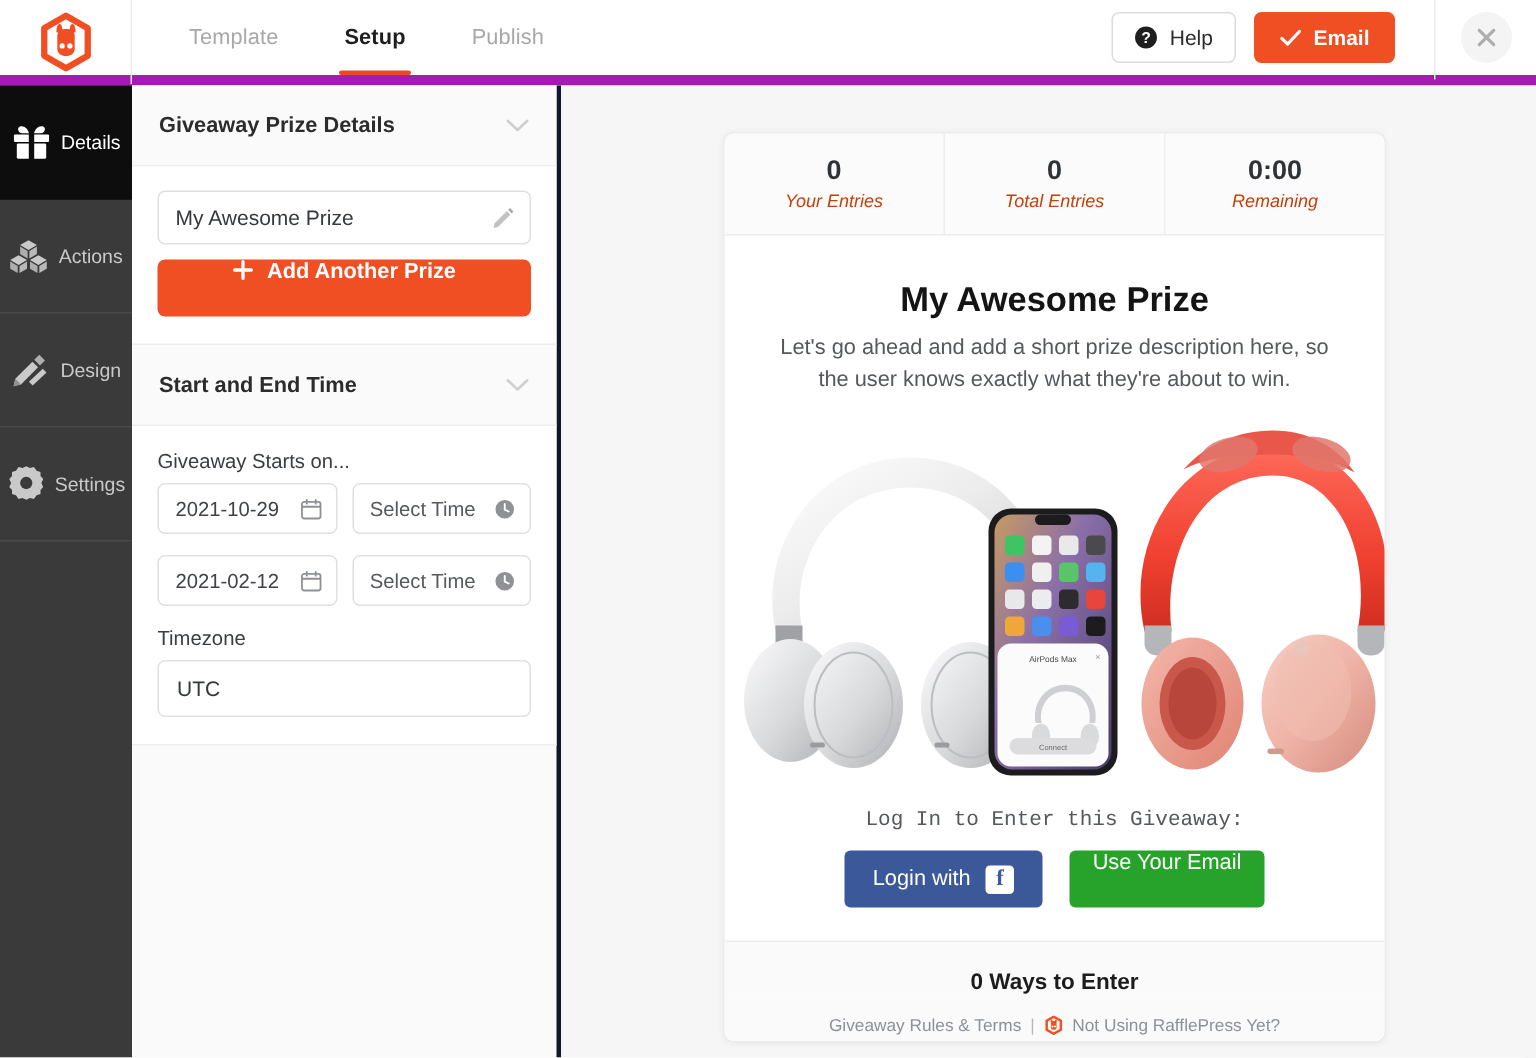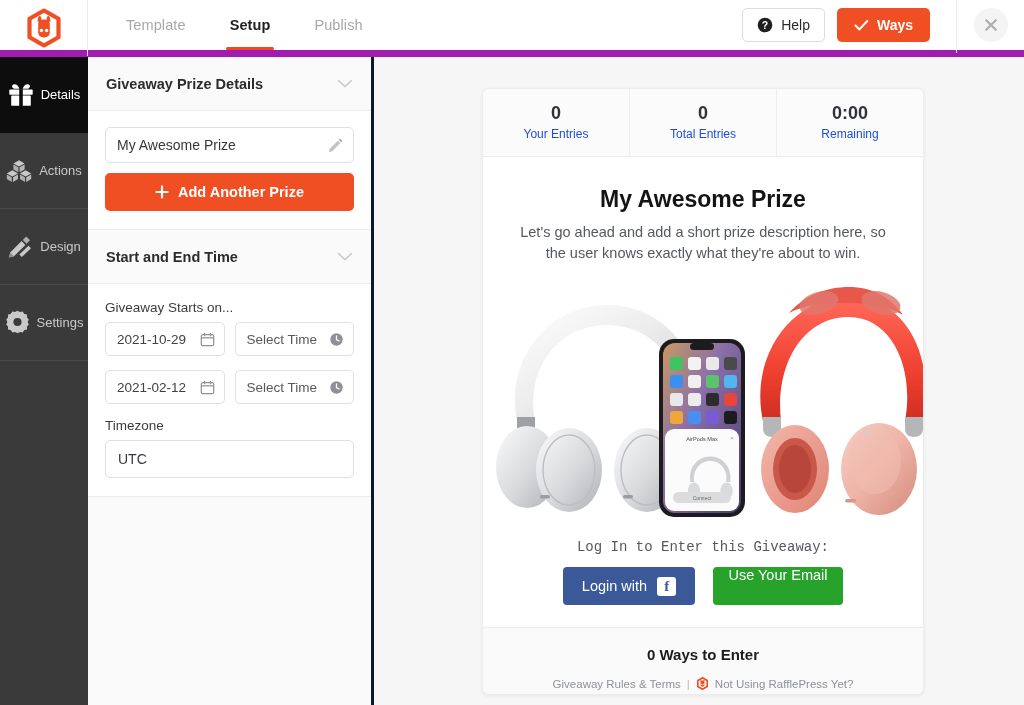--- a/index.html
+++ b/index.html
@@ -79,21 +79,21 @@
   .section-body { padding: 16px 17px 18px 17px; background: #ffffff; border-bottom: 1px solid #ededed; }
   .text-input {
     display: flex; align-items: center; justify-content: space-between;
     height: 36px; padding: 0 10px 0 11px; background: #fff;
     border: 1px solid #dfdfdf; border-radius: 5px;
     font-size: 14px; color: #35383d;
   }
   .orange-btn {
     margin-top: 10px; width: 100%; height: 38px; background: #f04e23;
     border: none; border-radius: 5px; color: #fff; font-size: 14.5px; font-weight: bold;
-    display: flex; align-items: center; justify-content: center; gap: 9px; cursor: pointer;
+    display: flex; align-items: flex-start; justify-content: center; gap: 9px; cursor: pointer;
   }
   .field-label { font-size: 13.5px; color: #3a3d42; margin-bottom: 7px; }
   .row2 { display: flex; gap: 10px; margin-bottom: 14px; }
   .row2 .cell { flex: 1; }
   .ctrl {
     display: flex; align-items: center; justify-content: space-between;
     height: 34px; padding: 0 9px 0 11px; background: #fff;
     border: 1px solid #e0e0e0; border-radius: 5px; font-size: 13.5px; color: #3f4248;
     cursor: pointer;
   }
@@ -114,21 +114,21 @@
     background: #ffffff; border-radius: 7px; border: 1px solid #ececec;
     box-shadow: 0 1px 4px rgba(0,0,0,.06); overflow: hidden;
   }
   .pv-stats { display: flex; background: #fbfbfb; border-bottom: 1px solid #ededed; }
   .pv-stat {
     flex: 1; padding: 13px 0 15px; text-align: center;
     border-right: 1px solid #ededed;
   }
   .pv-stat:last-child { border-right: none; }
   .pv-stat .num { font-size: 18px; font-weight: bold; color: #2f3237; line-height: 1.25; }
-  .pv-stat .lbl { font-size: 12px; color: #1d4ed8; margin-top: 2px; }
+  .pv-stat .lbl { font-size: 12px; color: #c2410c; margin-top: 2px; font-style: italic; }
   .pv-title {
     text-align: center; font-size: 23px; font-weight: bold; color: #141414;
     padding: 29px 20px 0;
   }
   .pv-desc {
     text-align: center; font-size: 14.5px; color: #55585d; line-height: 1.5;
     padding: 9px 36px 0; 
   }
   .pv-image { height: 262px; position: relative; margin-top: 6px; }
   .pv-login { text-align: center; padding: 6px 0 0; }
@@ -196,21 +196,21 @@
           <circle cx="8" cy="8" r="7.3" fill="#1f1f1f"></circle>
           <text x="8" y="11.8" text-anchor="middle" font-size="10.5" font-weight="bold" fill="#ffffff" font-family="Liberation Sans, sans-serif">?</text>
         </svg>
         <span>Help</span>
       </div>
 
       <div class="save-btn">
         <svg width="15" height="13" viewBox="0 0 15 13">
           <path d="M1.5 6.6 L5.4 10.4 L13.3 2" fill="none" stroke="#ffffff" stroke-width="2.1" stroke-linecap="round" stroke-linejoin="round"></path>
         </svg>
-        <span>Ways</span>
+        <span>Email</span>
       </div>
 
       <div class="close-cell">
         <div class="close-circle">
           <svg width="14" height="14" viewBox="0 0 14 14">
             <path d="M2.2 2.2 L11.8 11.8 M11.8 2.2 L2.2 11.8" stroke="#aeaeae" stroke-width="2.2" stroke-linecap="round"></path>
           </svg>
         </div>
       </div>
     </div>

